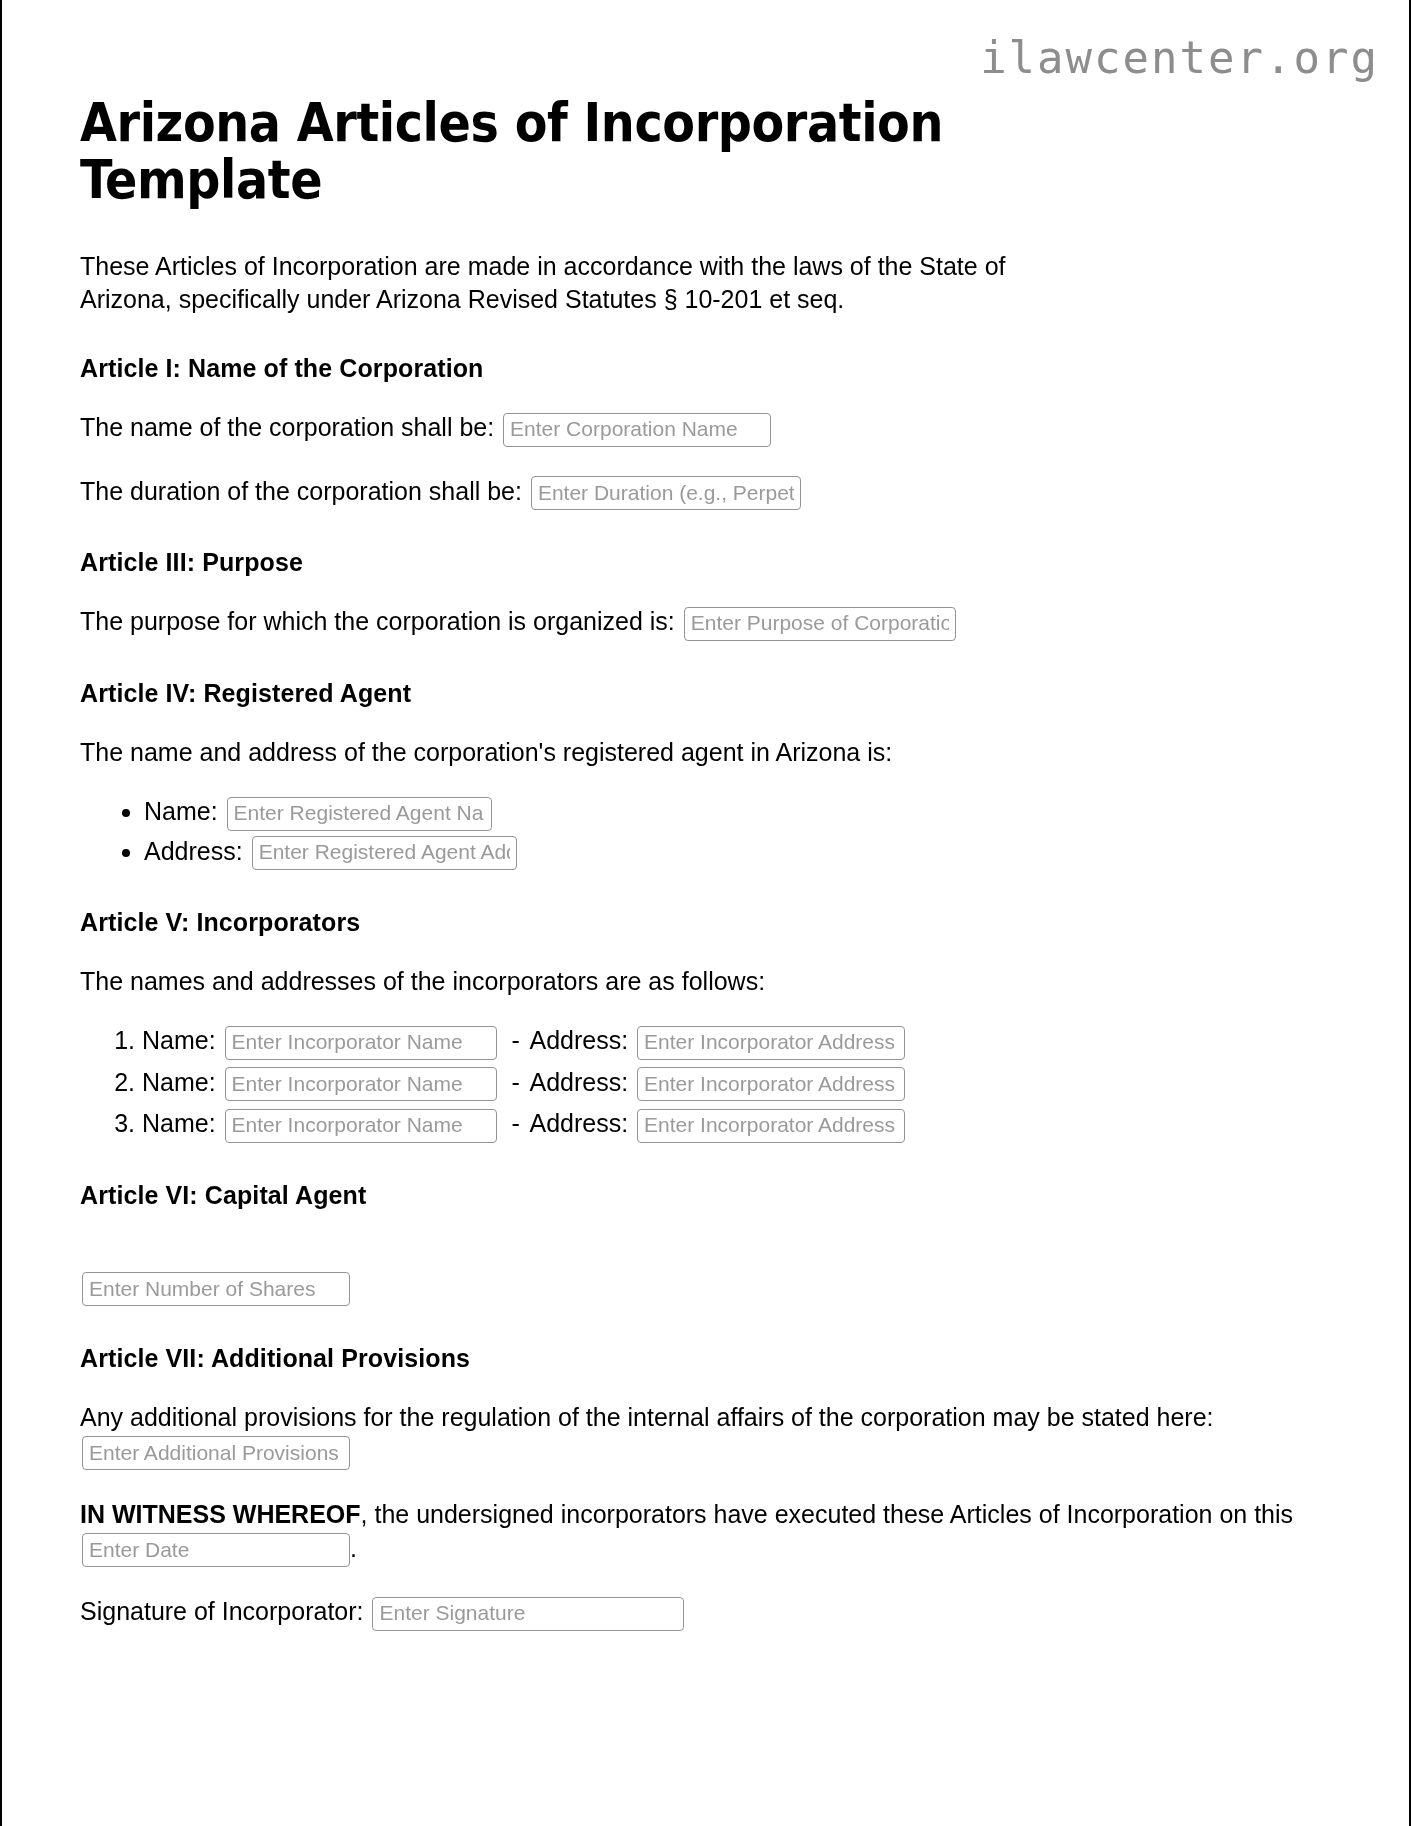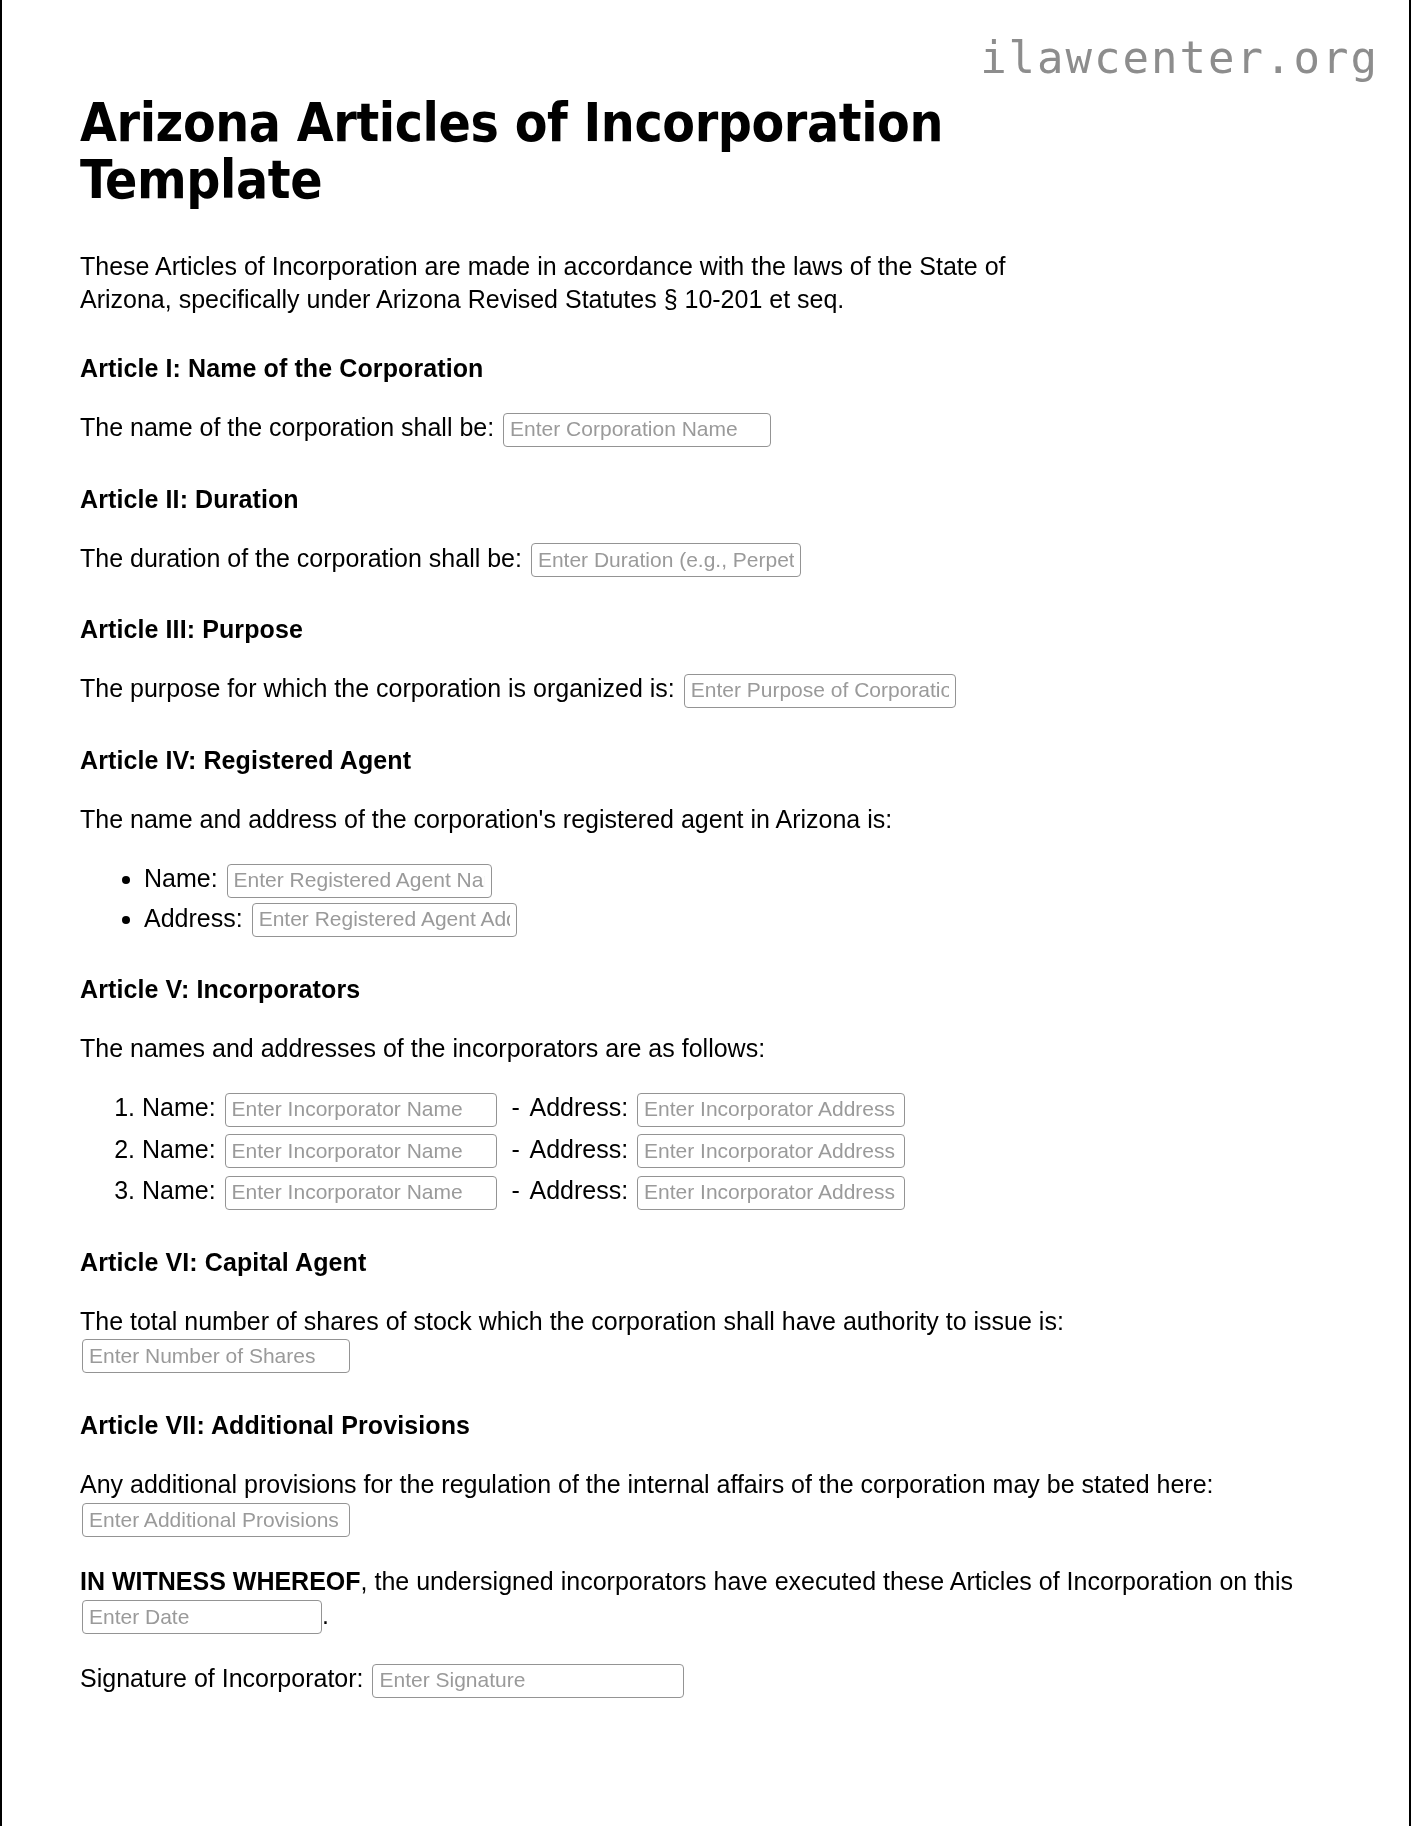--- a/index.html
+++ b/index.html
@@ -89,21 +89,21 @@
     opacity: 1;
   }
   input.w-corp    { width: 268px; }
   input.w-dur     { width: 270px; }
   input.w-purpose { width: 272px; }
   input.w-agent   { width: 265px; }
   input.w-inc-name { width: 272px; }
   input.w-inc-addr { width: 268px; }
   input.w-shares  { width: 268px; }
   input.w-prov    { width: 268px; }
-  input.w-date    { width: 240px; }
+  input.w-date    { width: 268px; }
   input.w-sign    { width: 312px; }
 
   
   ul.agent-list {
     margin: 26px 0 0 0;
     padding-left: 64px;
     list-style: disc;
   }
   ul.agent-list li {
     font-size: 25px;
@@ -140,21 +140,20 @@
     <h1 class="doc-title">Arizona Articles of Incorporation Template</h1>
 
     <p class="intro">These Articles of Incorporation are made in accordance with the laws of the State of Arizona, specifically under Arizona Revised Statutes § 10-201 et seq.</p>
 
     <h2 class="article-heading">Article I: Name of the Corporation</h2>
     <p class="body-line">
       <span>The name of the corporation shall be:</span>
       <input class="field w-corp" type="text" placeholder="Enter Corporation Name" value="" style="">
     </p>
 
-    <h2 class="article-heading">Article II: Duration</h2>
     <p class="body-line">
       <span>The duration of the corporation shall be:</span>
       <input class="field w-dur" type="text" placeholder="Enter Duration (e.g., Perpetual)" value="" style="">
     </p>
 
     <h2 class="article-heading">Article III: Purpose</h2>
     <p class="body-line">
       <span>The purpose for which the corporation is organized is:</span>
       <input class="field w-purpose" type="text" placeholder="Enter Purpose of Corporation" value="" style="">
     </p>
@@ -193,21 +192,20 @@
         <span>Name:</span>
         <input class="field w-inc-name" type="text" placeholder="Enter Incorporator Name" value="" style="">
         <span class="dash">-</span>
         <span>Address:</span>
         <input class="field w-inc-addr" type="text" placeholder="Enter Incorporator Address" value="" style="">
       </li>
     </ol>
 
     <h2 class="article-heading">Article VI: Capital Agent</h2>
     <p class="body-line">
-      <span>The total number of shares of stock which the corporation shall have authority to issue is:</span>
       <br>
       <input class="field w-shares" type="text" placeholder="Enter Number of Shares" value="" style="">
     </p>
 
     <h2 class="article-heading">Article VII: Additional Provisions</h2>
     <p class="body-line">
       <span>Any additional provisions for the regulation of the internal affairs of the corporation may be stated here:</span>
       <input class="field w-prov" type="text" placeholder="Enter Additional Provisions" value="" style="">
     </p>
 

